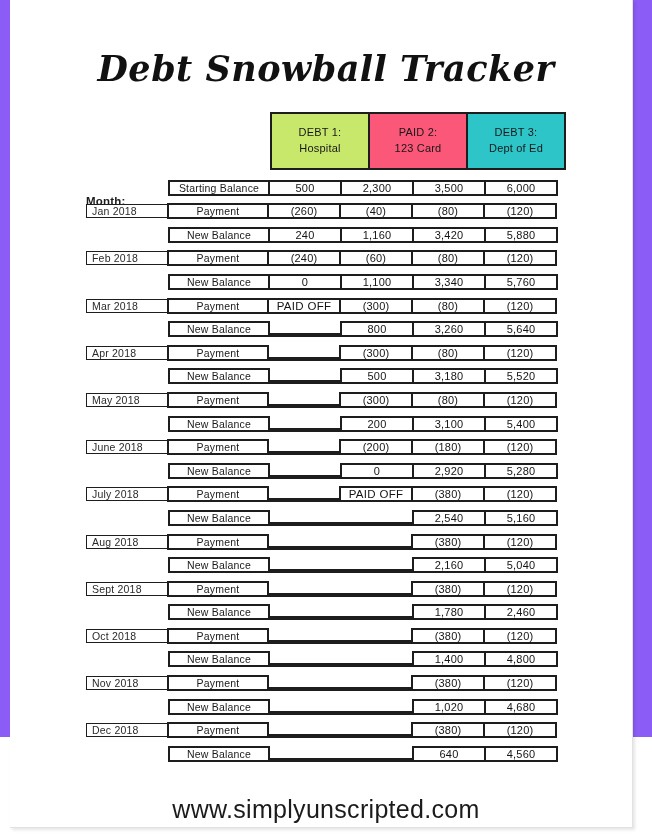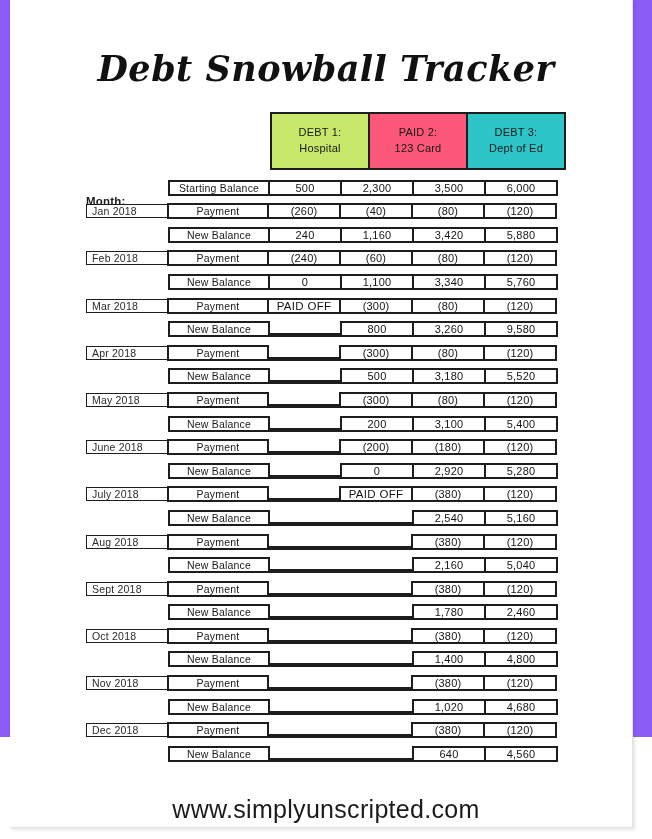--- a/index.html
+++ b/index.html
@@ -252,21 +252,21 @@
           <div class="cell c-val">(300)</div>
           <div class="cell c-val">(80)</div>
           <div class="cell c-val">(120)</div>
         </div>
         <div class="row">
           <div class="cell c-month blank"></div>
           <div class="cell c-label">New Balance</div>
           <div class="cell c-val"></div>
           <div class="cell c-val">800</div>
           <div class="cell c-val">3,260</div>
-          <div class="cell c-val">9,580</div>
+          <div class="cell c-val">5,640</div>
         </div>
         <div class="row">
           <div class="cell c-month">Apr 2018</div>
           <div class="cell c-label">Payment</div>
           <div class="cell c-val"></div>
           <div class="cell c-val">(300)</div>
           <div class="cell c-val">(80)</div>
           <div class="cell c-val">(120)</div>
         </div>
         <div class="row">

